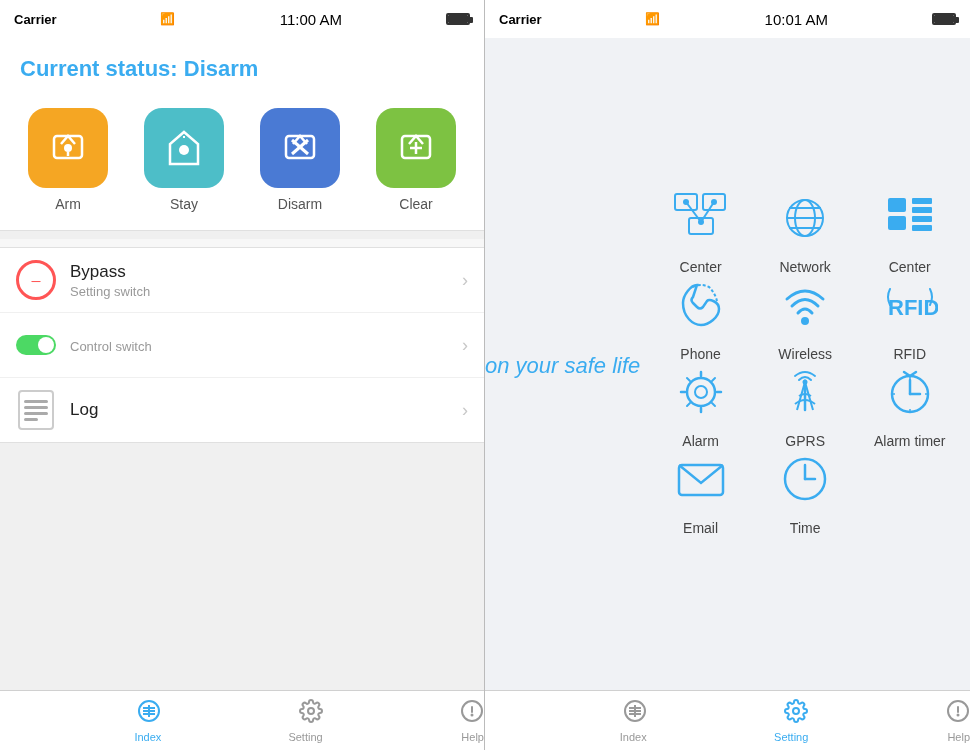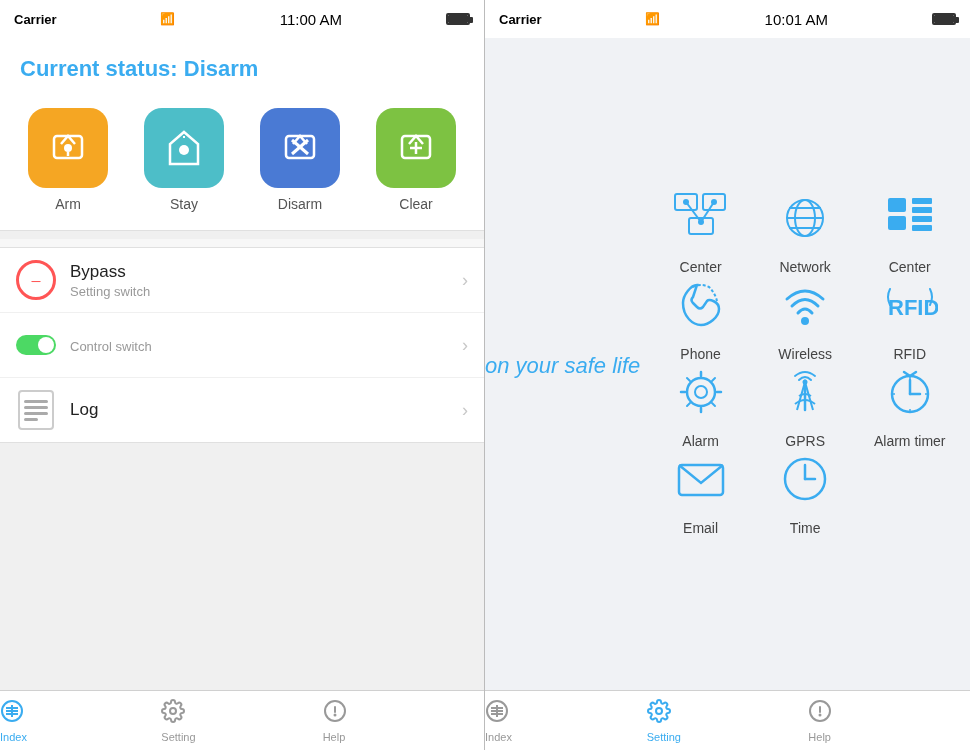--- a/index.html
+++ b/index.html
@@ -163,21 +163,21 @@
       border-top: 1px solid #d0d0d0;
       display: flex;
       align-items: center;
       justify-content: space-around;
       flex-shrink: 0;
     }
 
     .tab-item {
       display: flex;
       flex-direction: column;
-      align-items: flex-start;
+      align-items: flex-end;
       gap: 2px;
       cursor: pointer;
       flex: 1;
     }
 
     .tab-icon { font-size: 22px; }
     .tab-label { font-size: 11px; color: #999; }
     .tab-active .tab-label { color: #3aacf0; }
     .tab-active .tab-icon { color: #3aacf0; }
 

